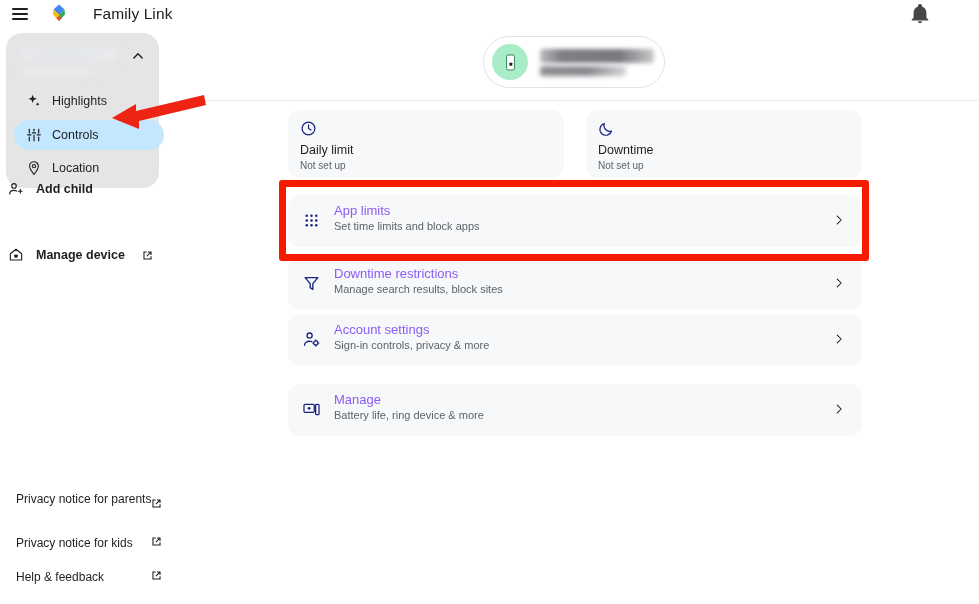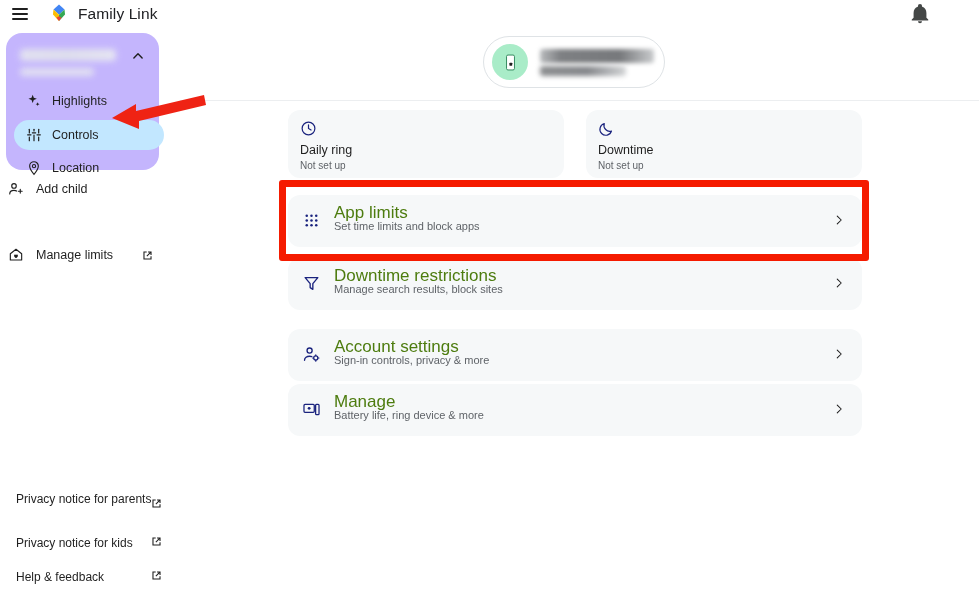--- a/index.html
+++ b/index.html
@@ -15,30 +15,30 @@
   .topbar {
     position: absolute; left: 0; top: 0; width: 979px; height: 28px;
     display: flex; align-items: center;
   }
   .hamburger {
     width: 28px; height: 28px; margin-left: 6px;
     display: flex; flex-direction: column; justify-content: center;
     align-items: center; gap: 3px; cursor: pointer;
   }
   .hamburger span { display:block; width: 16px; height: 2px; background: #1f1f1f; border-radius: 1px; }
-  .brand { display: flex; align-items: center; gap: 8px; margin-left: 14px; }
+  .brand { display: flex; align-items: center; gap: 23px; margin-left: 14px; }
   .brand-logo { width: 22px; height: 22px; display:block; }
   .brand-title { font-size: 15.5px; color: #202124; letter-spacing: .1px; }
   .bell { position: absolute; right: 48px; top: 3px; width: 22px; height: 22px; cursor:pointer; }
 
   
   .sidebar { position: absolute; left: 0; top: 28px; width: 180px; height: 576px; }
   .child-card {
-    position: absolute; left: 6px; top: 5px; width: 153px; height: 137px;
-    background: #c4b5fd; border-radius: 16px;
+    position: absolute; left: 6px; top: 5px; width: 153px; height: 155px;
+    background: #e5e5e5; border-radius: 16px;
   }
   .child-card-name {
     position:absolute; left: 14px; top: 16px; width: 96px; height: 12px;
     border-radius: 4px;
     background: linear-gradient(90deg,#e8eaee 0%,#e4e7eb 50%,#eceef1 100%);
     filter: blur(3px); opacity: .85;
   }
   .child-card-sub {
     position:absolute; left: 14px; top: 35px; width: 74px; height: 8px;
     border-radius: 4px; background:#e9ebef; filter: blur(3px); opacity:.8;
@@ -52,21 +52,21 @@
     display: flex; align-items: center; gap: 10px;
     padding-left: 12px; border-radius: 15px;
     font-size: 12.5px; color: #1f1f1f; cursor: pointer;
   }
   .nav-item.active { background: #c2e7ff; }
   .nav-icon { width: 16px; height: 16px; flex: 0 0 16px; color:#1f1f1f; display:block; }
 
   .menu-item {
     position: absolute; left: 8px; width: 164px; height: 26px;
     display: flex; align-items: center; gap: 12px;
-    font-size: 12.5px; color: #1f1f1f; cursor: pointer;
+    font-size: 12.5px; color: #1f1f1f; cursor: pointer; font-weight: bold;
   }
   .menu-icon { width: 16px; height: 16px; flex: 0 0 16px; color: #1f1f1f; display:block; }
   .menu-ext { position:absolute; left: 133px; width: 13px; height: 13px; color:#1f1f1f; }
 
   .foot-item {
     position: absolute; left: 16px; width: 150px;
     font-size: 12px; color: #1f1f1f; line-height: 14px; cursor: pointer;
   }
   .foot-ext { position: absolute; left: 134px; width: 13px; height: 13px; color:#1f1f1f; }
 
@@ -106,21 +106,21 @@
   .tile.right { left: 298px; }
   .tile-icon { position:absolute; left: 12px; top: 10px; width: 17px; height: 17px; color:#1a237e; }
   .tile-title { position:absolute; left: 12px; top: 33px; font-size: 12.5px; color:#1f1f1f; }
   .tile-sub { position:absolute; left: 12px; top: 50px; font-size: 10px; color:#5f6368; }
 
   .row {
     position: absolute; left: 108px; width: 574px; height: 52px;
     background: #f6f8f9; border-radius: 12px; cursor: pointer;
   }
   .row-icon { position:absolute; left: 14px; top: 16px; width: 19px; height: 19px; color:#1a237e; }
-  .row-title { position:absolute; left: 46px; top: 8px; font-size: 17px; color:#4d7c0f; }
+  .row-title { position:absolute; left: 46px; top: 8px; font-size: 13px; color:#8b5cf6; }
   .row-sub { position:absolute; left: 46px; top: 25px; font-size: 11px; color:#5f6368; }
   .row-chevron { position:absolute; right: 16px; top: 18px; width: 14px; height: 14px; color:#1f1f1f; }
 
   
   .highlight-box {
     position: absolute; left: 279px; top: 180px; width: 590px; height: 81px;
     border: 7px solid #f51b00; border-radius: 3px; pointer-events: none;
   }
   .arrow-svg { position: absolute; left: 100px; top: 88px; width: 110px; height: 48px; pointer-events:none; }
 </style>
@@ -200,21 +200,21 @@
       </svg>
       <span>Add child</span>
     </div>
 
 
     <div class="menu-item" style="top:214px">
       <svg class="menu-icon" viewBox="0 0 24 24">
         <path d="M3.5 10.2 12 3.4l8.5 6.8v9.3h-17z" fill="none" stroke="#1f1f1f" stroke-width="1.7" stroke-linejoin="round"></path>
         <path d="M12 16.6s-2.9-1.8-2.9-3.6c0-1 .8-1.7 1.7-1.7.6 0 1 .3 1.2.7.2-.4.6-.7 1.2-.7.9 0 1.7.7 1.7 1.7 0 1.8-2.9 3.6-2.9 3.6z" fill="#1f1f1f"></path>
       </svg>
-      <span>Manage limits</span>
+      <span>Manage device</span>
       <svg class="menu-ext" viewBox="0 0 24 24">
         <path d="M4.5 4.5h6v2h-4v11h11v-4h2v6h-15z" fill="#1f1f1f"></path>
         <path d="M13 4.5h6.5V11h-2V7.9l-6 6-1.4-1.4 6-6H13z" fill="#1f1f1f"></path>
       </svg>
     </div>
 
     <div class="foot-item" style="top:464px">
       <span>Privacy notice for parents</span>
       <svg class="foot-ext" style="top:5px" viewBox="0 0 24 24">
         <path d="M4.5 4.5h6v2h-4v11h11v-4h2v6h-15z" fill="#1f1f1f"></path>
@@ -254,21 +254,21 @@
         <div class="chip-sub"></div>
       </div>
     </div>
 
     <div class="tile-row">
       <div class="tile left">
         <svg class="tile-icon" viewBox="0 0 24 24">
           <circle cx="12" cy="12" r="9" fill="none" stroke="#1a237e" stroke-width="1.7"></circle>
           <path d="M12 6.8V12l3.6 2.2" fill="none" stroke="#1a237e" stroke-width="1.7" stroke-linecap="round"></path>
         </svg>
-        <div class="tile-title">Daily ring</div>
+        <div class="tile-title">Daily limit</div>
         <div class="tile-sub">Not set up</div>
       </div>
       <div class="tile right">
         <svg class="tile-icon" viewBox="0 0 24 24">
           <path d="M19 15.5A8.2 8.2 0 0 1 8.8 5.2 8.3 8.3 0 1 0 19 15.5z" fill="none" stroke="#1a237e" stroke-width="1.7" stroke-linejoin="round"></path>
         </svg>
         <div class="tile-title">Downtime</div>
         <div class="tile-sub">Not set up</div>
       </div>
     </div>
@@ -298,21 +298,21 @@
       <svg class="row-icon" viewBox="0 0 24 24">
         <path d="M4 4.5h16l-6.3 7.6v7.3l-3.4-2.2v-5.1z" fill="none" stroke="#1a237e" stroke-width="1.7" stroke-linejoin="round"></path>
       </svg>
       <div class="row-title">Downtime restrictions</div>
       <div class="row-sub">Manage search results, block sites</div>
       <svg class="row-chevron" viewBox="0 0 24 24">
         <path d="M9 5.2 15.8 12 9 18.8" fill="none" stroke="#1f1f1f" stroke-width="1.8" stroke-linecap="round" stroke-linejoin="round"></path>
       </svg>
     </div>
 
-    <div class="row" style="top:301px">
+    <div class="row" style="top:286px">
       <svg class="row-icon" viewBox="0 0 24 24">
         <circle cx="9.6" cy="7" r="3.2" fill="none" stroke="#1a237e" stroke-width="1.7"></circle>
         <path d="M3.2 19.4c0-3.3 2.9-5.2 6.4-5.2 1 0 2 .2 2.8.5" fill="none" stroke="#1a237e" stroke-width="1.7" stroke-linecap="round"></path>
         <circle cx="17.4" cy="16.4" r="2.6" fill="none" stroke="#1a237e" stroke-width="1.6"></circle>
         <path d="M17.4 12.4v1.2M17.4 19.2v1.2M13.4 16.4h1.2M20.2 16.4h1.2" stroke="#1a237e" stroke-width="1.5" stroke-linecap="round"></path>
       </svg>
       <div class="row-title">Account settings</div>
       <div class="row-sub">Sign-in controls, privacy &amp; more</div>
       <svg class="row-chevron" viewBox="0 0 24 24">
         <path d="M9 5.2 15.8 12 9 18.8" fill="none" stroke="#1f1f1f" stroke-width="1.8" stroke-linecap="round" stroke-linejoin="round"></path>

